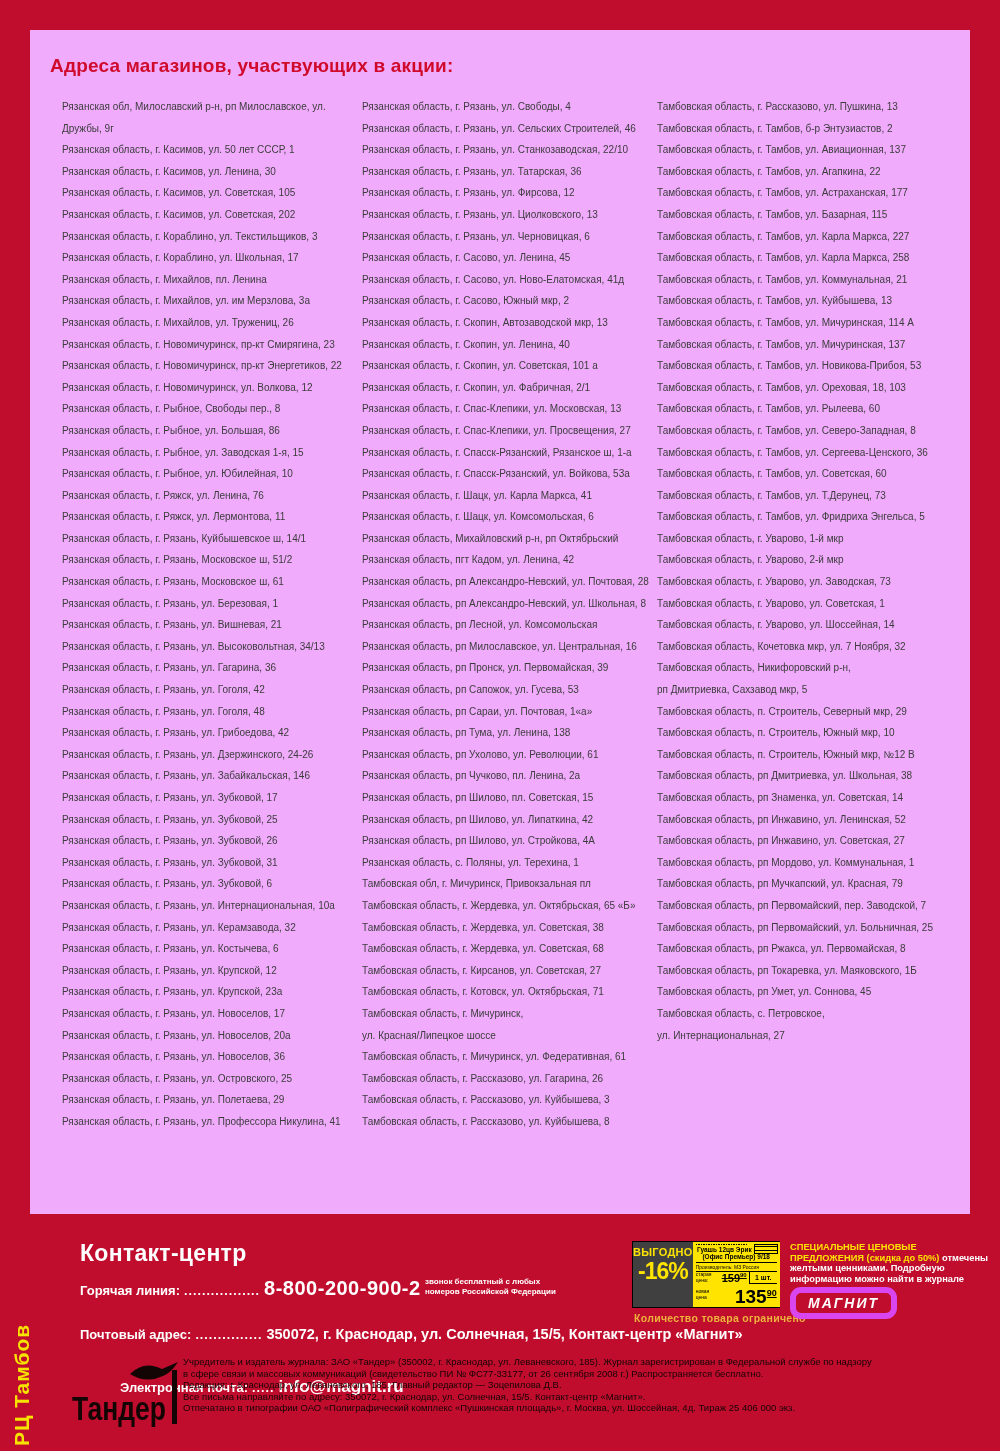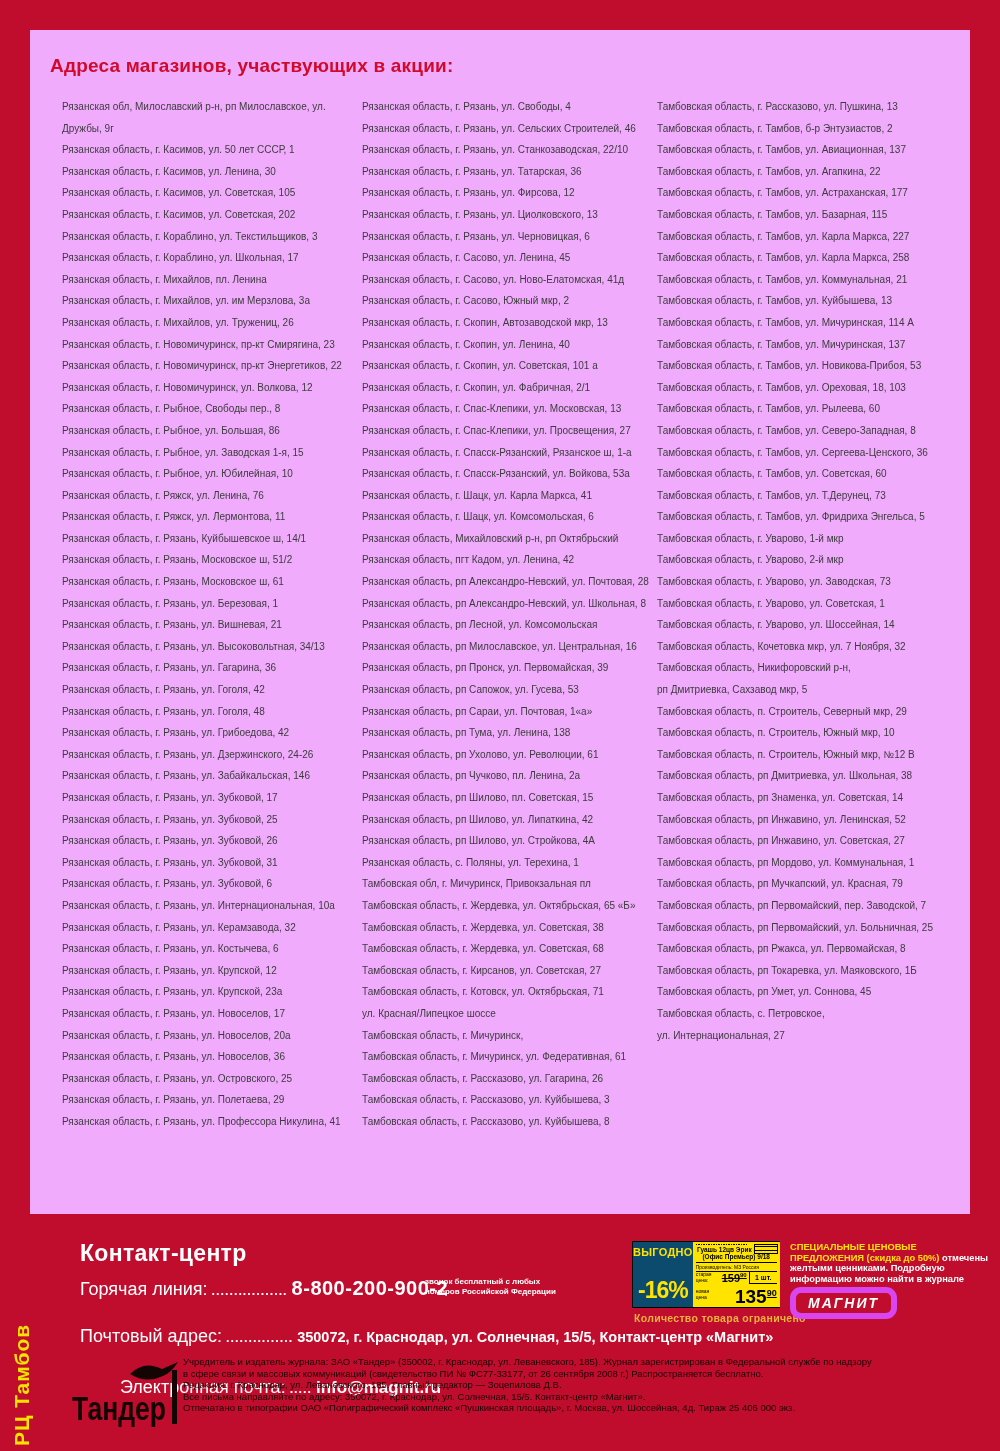--- a/index.html
+++ b/index.html
@@ -10,30 +10,30 @@
   .addr-col{position:absolute;top:66px;width:296px;font-size:10px;line-height:21.6px;color:#3c3c3c;white-space:nowrap;}
   .addr-col .line{height:21.6px;overflow:visible;}
   .col1{left:32px;} .col2{left:332px;} .col3{left:627px;}
 
   
   .rc-vertical{position:absolute;left:10px;top:1446px;transform:rotate(-90deg);transform-origin:top left;
                color:#f6e400;font-size:21px;font-weight:bold;white-space:nowrap;letter-spacing:1px;}
   .contact-heading{position:absolute;left:80px;top:1240px;color:#fff;font-size:23px;font-weight:bold;letter-spacing:.3px;}
   .contact-row{position:absolute;left:80px;display:flex;align-items:baseline;color:#fff;white-space:nowrap;}
   .row-hotline{top:1277px;} .row-email{top:1377px;margin-left:40px;} .row-postal{top:1326px;}
-  .c-label{font-size:18px;font-weight:normal;}
+  .c-label{font-size:13px;font-weight:bold;}
   .c-dots{font-size:12.5px;font-weight:bold;margin:0 4px;letter-spacing:1px;}
   .c-value-big{font-size:20px;font-weight:bold;letter-spacing:.5px;}
   .c-value-mid{font-size:17px;font-weight:bold;}
   .c-value-small{font-size:14.5px;font-weight:bold;}
   .hotline-note{position:absolute;left:425px;top:1277px;width:150px;color:#fff;font-size:8px;line-height:9.5px;font-weight:bold;}
 
   
   .tag{position:absolute;left:632px;top:1241px;width:148px;height:67px;display:flex;border:1px solid #000;box-sizing:border-box;}
-  .tag-left{width:73px;background:#0c4a6e;color:#ffe400;display:flex;flex-direction:column;align-items:center;justify-content:space-between;padding:4px 0 3px 0;box-sizing:border-box;}
+  .tag-left{width:73px;background:#404040;color:#ffe400;display:flex;flex-direction:column;align-items:center;padding:4px 0 3px 0;box-sizing:border-box;}
   .tag-badge{font-size:11px;font-weight:bold;letter-spacing:.3px;}
   .tag-disc{font-size:23px;font-weight:bold;letter-spacing:-1px;}
   .tag-right{flex:1;background:#ffe400;position:relative;padding:2px 3px 1px 3px;display:flex;flex-direction:column;box-sizing:border-box;color:#000;}
   .tag-barcode{height:8px;width:52px;background:repeating-linear-gradient(90deg,#000 0 1px,#ffe400 1px 2px,#000 2px 4px,#ffe400 4px 5px);}
   .tag-corner{position:absolute;right:2px;top:2px;width:22px;height:8px;border:1px solid #000;
               background:repeating-linear-gradient(180deg,#ffe400 0 1px,#000 1px 2px,#ffe400 2px 4px);}
   .tag-product{font-size:6.5px;font-weight:bold;text-align:center;line-height:7.2px;margin-top:1px;}
   .tag-producer{font-size:5px;border-top:1px solid #000;margin-top:1px;padding-top:1px;}
   .tag-grid{display:grid;grid-template-columns:26px 1fr 28px;align-items:center;margin-top:1px;border-top:1px solid #000;}
   .tag-lbl{font-size:5px;line-height:5.5px;}
@@ -149,22 +149,22 @@
         <div class="line">Рязанская область, рп Шилово, пл. Советская, 15</div>
         <div class="line">Рязанская область, рп Шилово, ул. Липаткина, 42</div>
         <div class="line">Рязанская область, рп Шилово, ул. Стройкова, 4А</div>
         <div class="line">Рязанская область, с. Поляны, ул. Терехина, 1</div>
         <div class="line">Тамбовская обл, г. Мичуринск, Привокзальная пл</div>
         <div class="line">Тамбовская область, г. Жердевка, ул. Октябрьская, 65 «Б»</div>
         <div class="line">Тамбовская область, г. Жердевка, ул. Советская, 38</div>
         <div class="line">Тамбовская область, г. Жердевка, ул. Советская, 68</div>
         <div class="line">Тамбовская область, г. Кирсанов, ул. Советская, 27</div>
         <div class="line">Тамбовская область, г. Котовск, ул. Октябрьская, 71</div>
+        <div class="line">Тамбовская область, г. Мичуринск,</div>
         <div class="line">ул. Красная/Липецкое шоссе</div>
-        <div class="line">Тамбовская область, г. Мичуринск,</div>
         <div class="line">Тамбовская область, г. Мичуринск, ул. Федеративная, 61</div>
         <div class="line">Тамбовская область, г. Рассказово, ул. Гагарина, 26</div>
         <div class="line">Тамбовская область, г. Рассказово, ул. Куйбышева, 3</div>
         <div class="line">Тамбовская область, г. Рассказово, ул. Куйбышева, 8</div>
       </div>
     <div class="addr-col col3">
         <div class="line">Тамбовская область, г. Рассказово, ул. Пушкина, 13</div>
         <div class="line">Тамбовская область, г. Тамбов, б-р Энтузиастов, 2</div>
         <div class="line">Тамбовская область, г. Тамбов, ул. Авиационная, 137</div>
         <div class="line">Тамбовская область, г. Тамбов, ул. Агапкина, 22</div>

